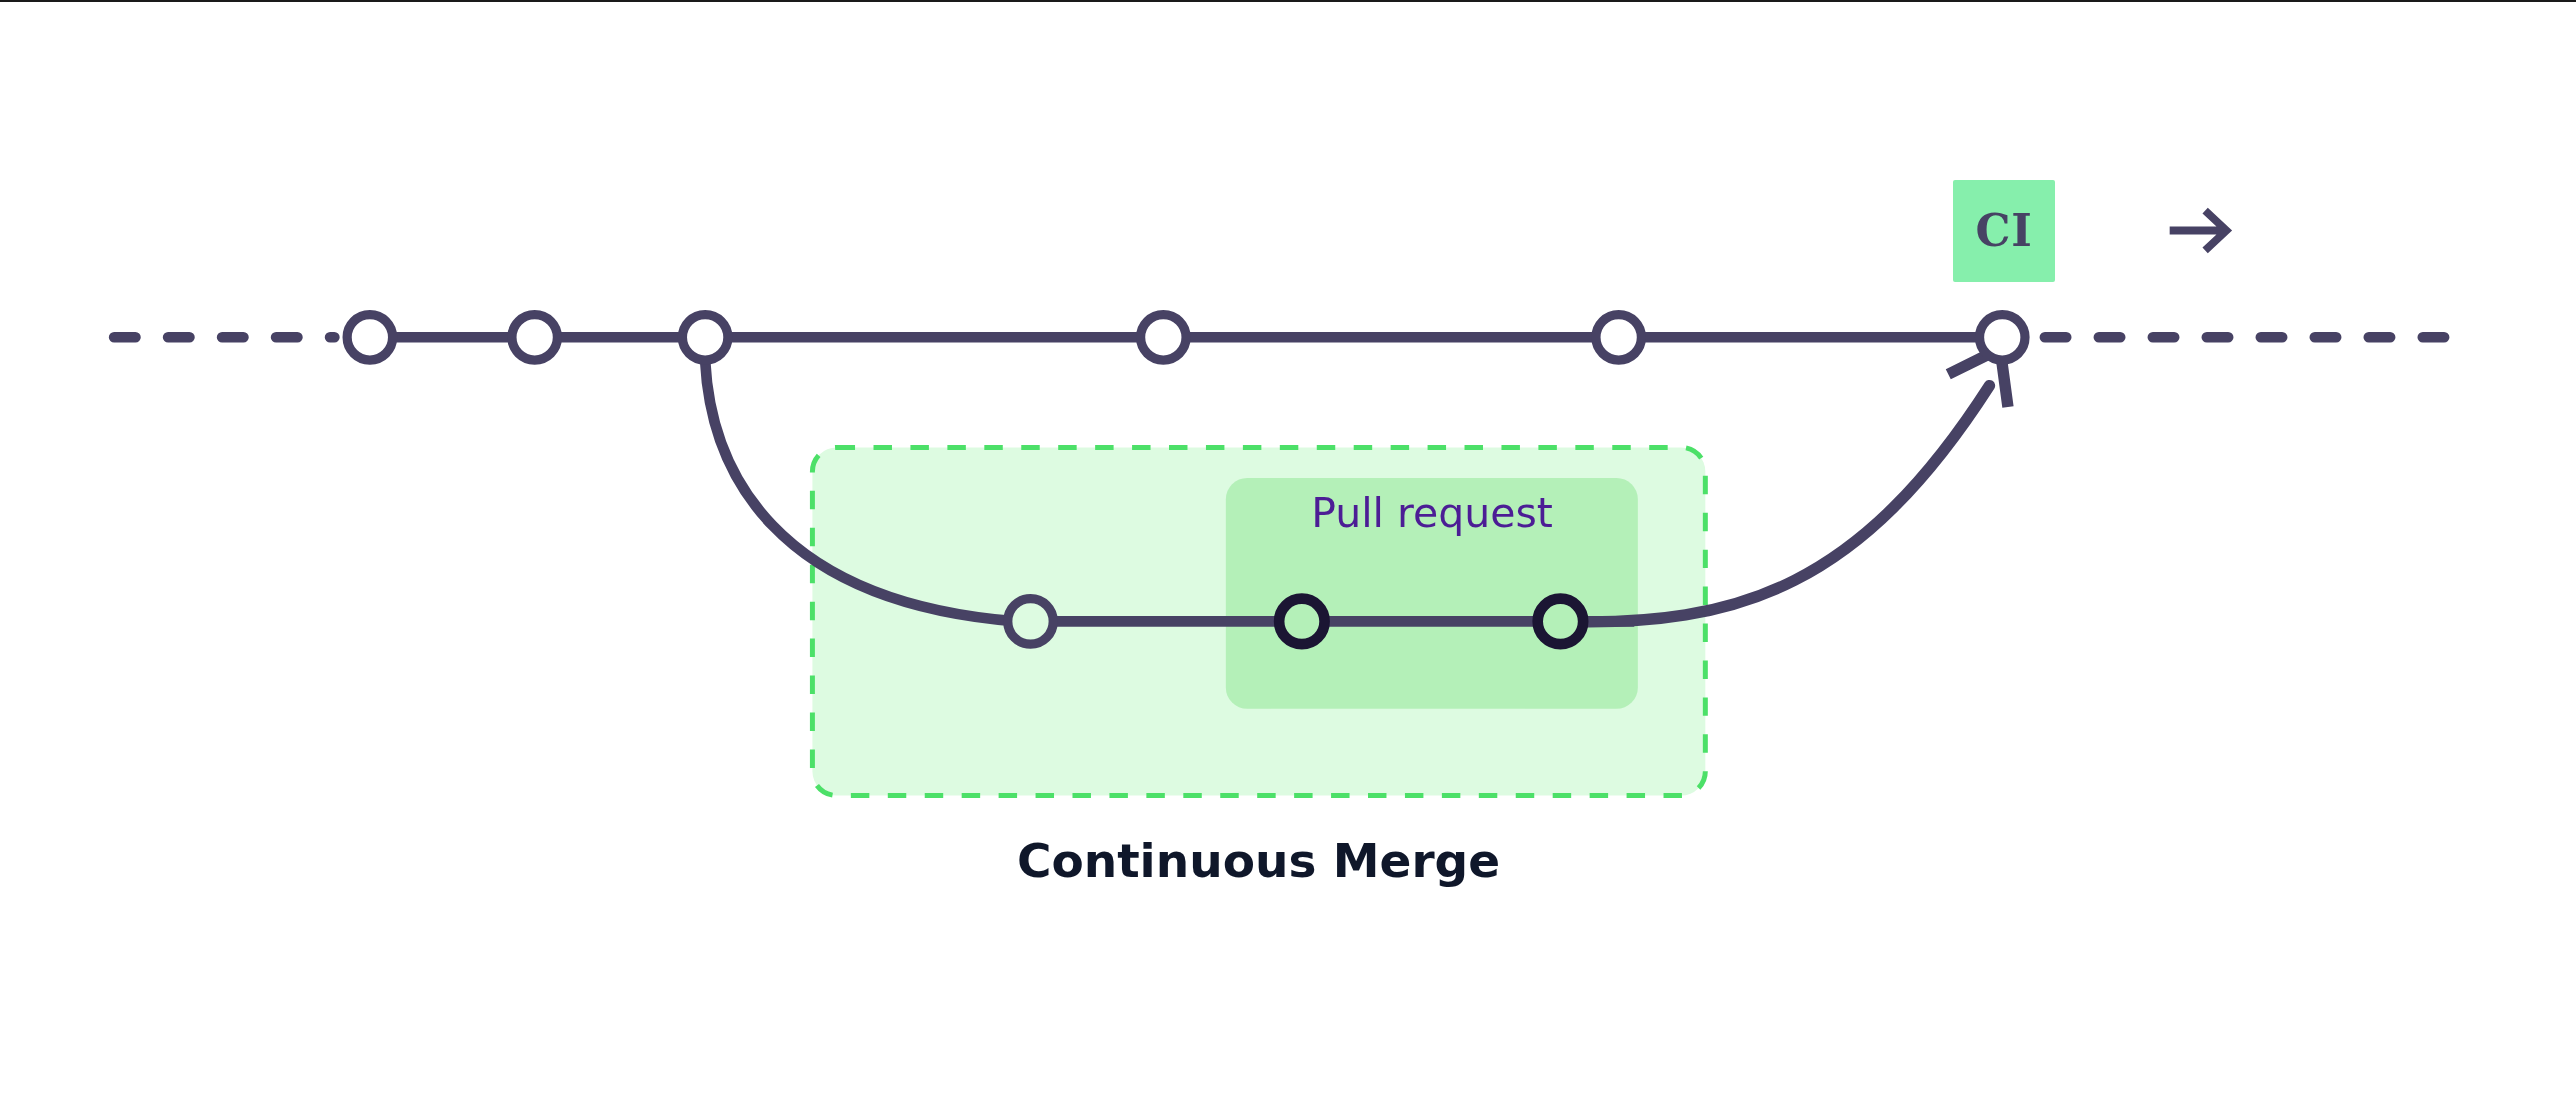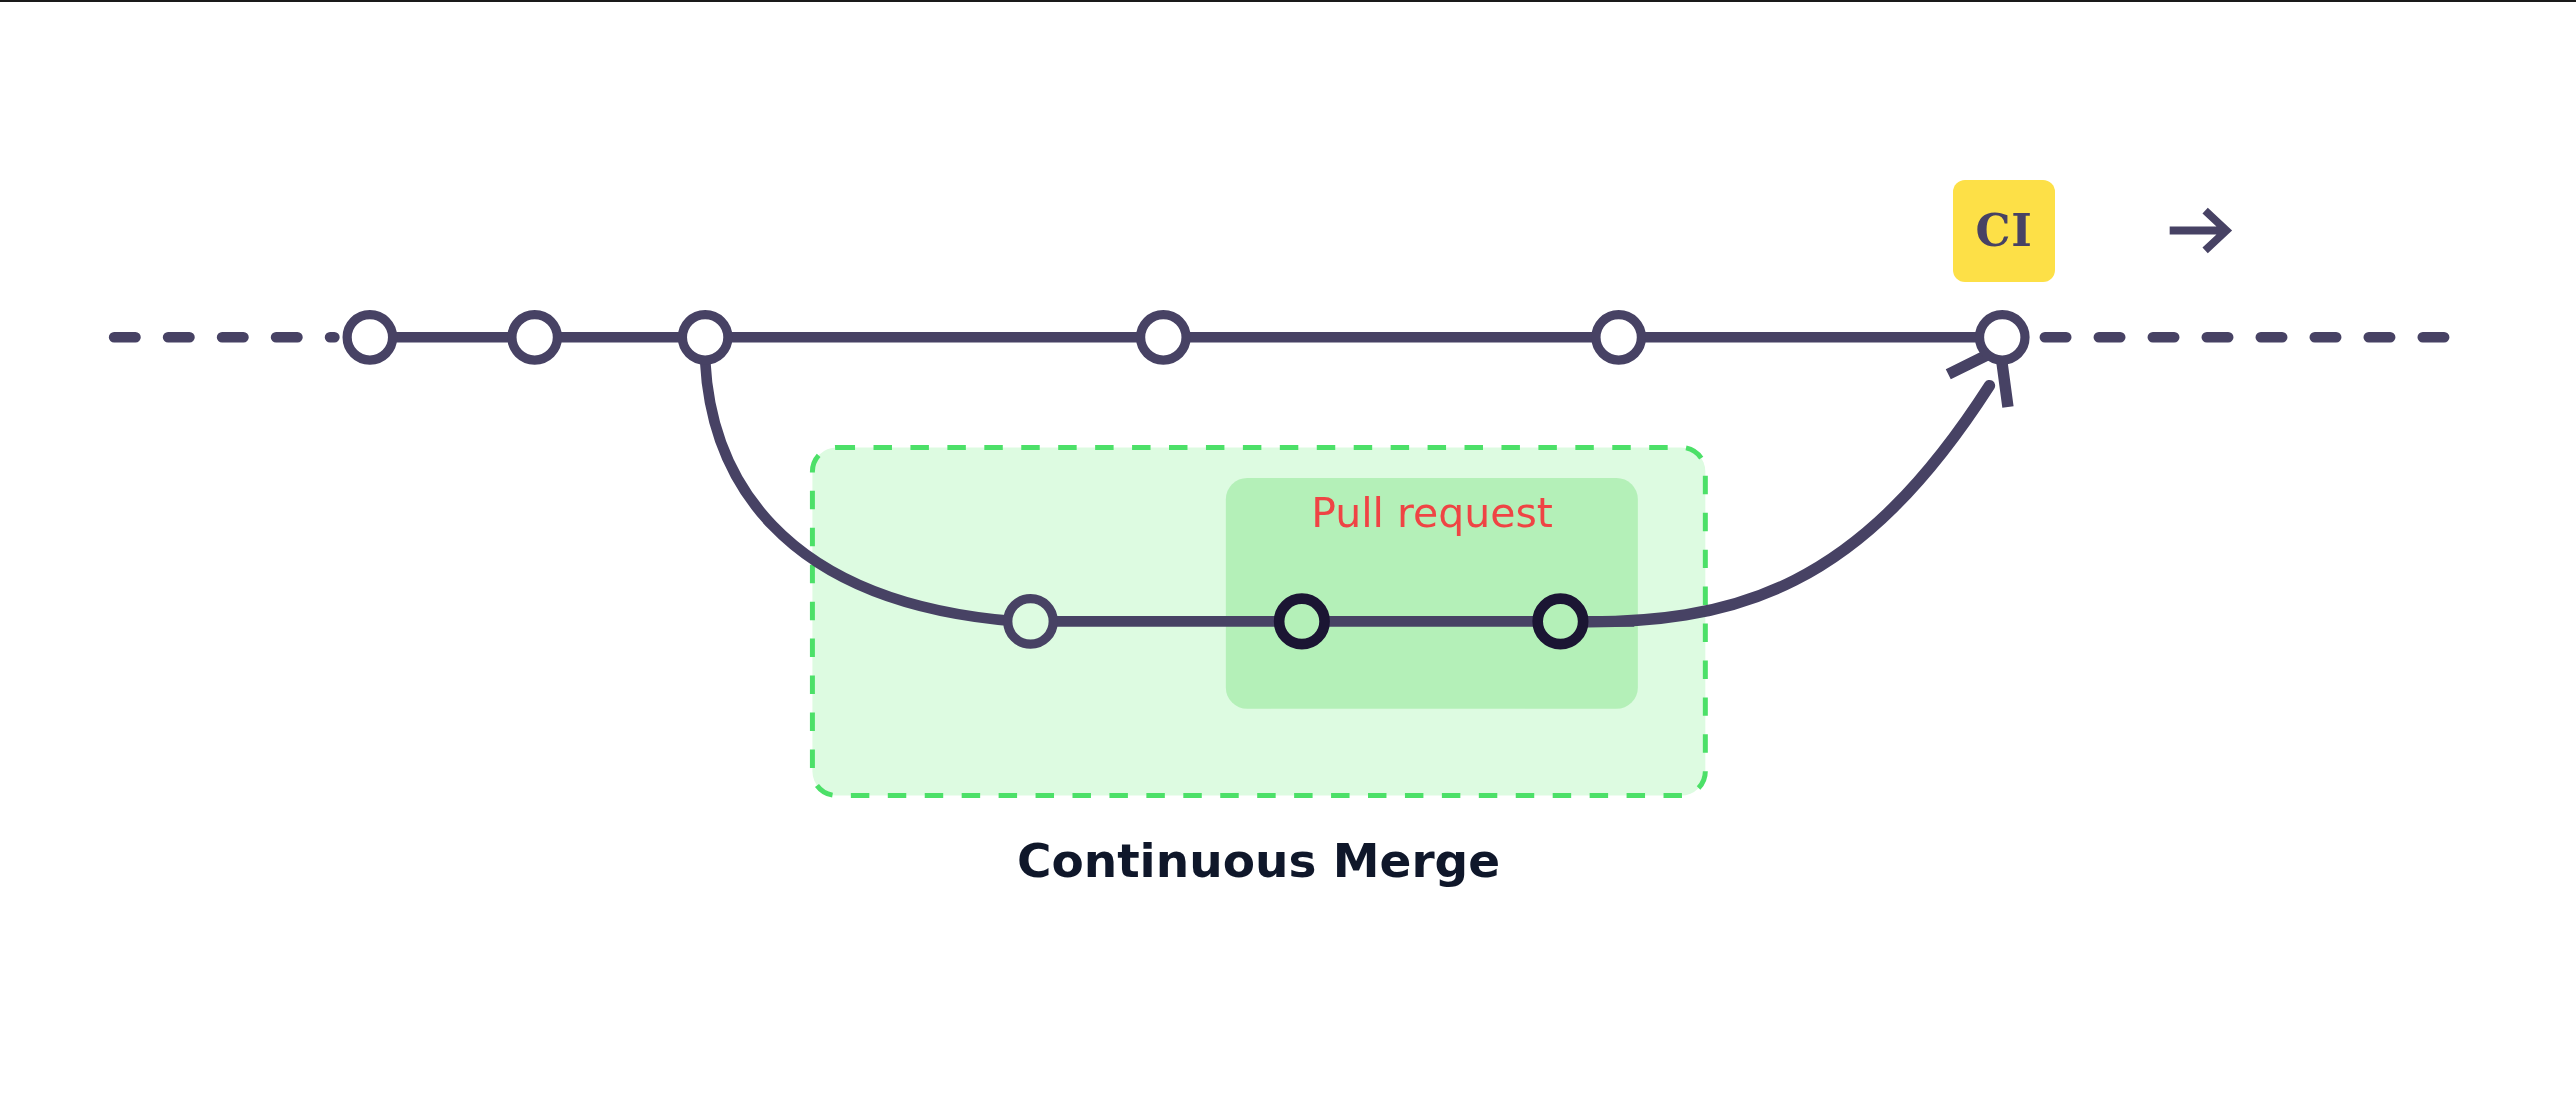--- a/index.html
+++ b/index.html
@@ -25,22 +25,22 @@
     top: 0;
     width: 2576px;
     height: 1111px;
     display: block;
   }
   .badge {
     position: absolute;
     display: flex;
     align-items: center;
     justify-content: center;
-    background: #fde047;
-    border-radius: 12px;
+    background: #86efac;
+    border-radius: 2px;
     color: #474264;
     font-family: "DejaVu Serif", serif;
     font-weight: 700;
     font-size: 44px;
     letter-spacing: 0.7px;
     line-height: 1;
     user-select: none;
   }
   #badge-ci { left: 1953px; top: 178px; width: 102px; height: 102px; }
   #badge-cd { left: 2341px; top: 178px; width: 117px; height: 102px; }
@@ -50,21 +50,21 @@
     top: 183px;
     width: 78px;
     height: 91px;
   }
   #pr-label {
     position: absolute;
     left: 1226px;
     top: 489px;
     width: 412px;
     text-align: center;
-    color: #ef4444;
+    color: #4c1d95;
     font-family: "DejaVu Sans", sans-serif;
     font-size: 41px;
     line-height: 1.1;
     user-select: none;
   }
   #merge-caption {
     position: absolute;
     left: 812px;
     top: 833px;
     width: 893px;

